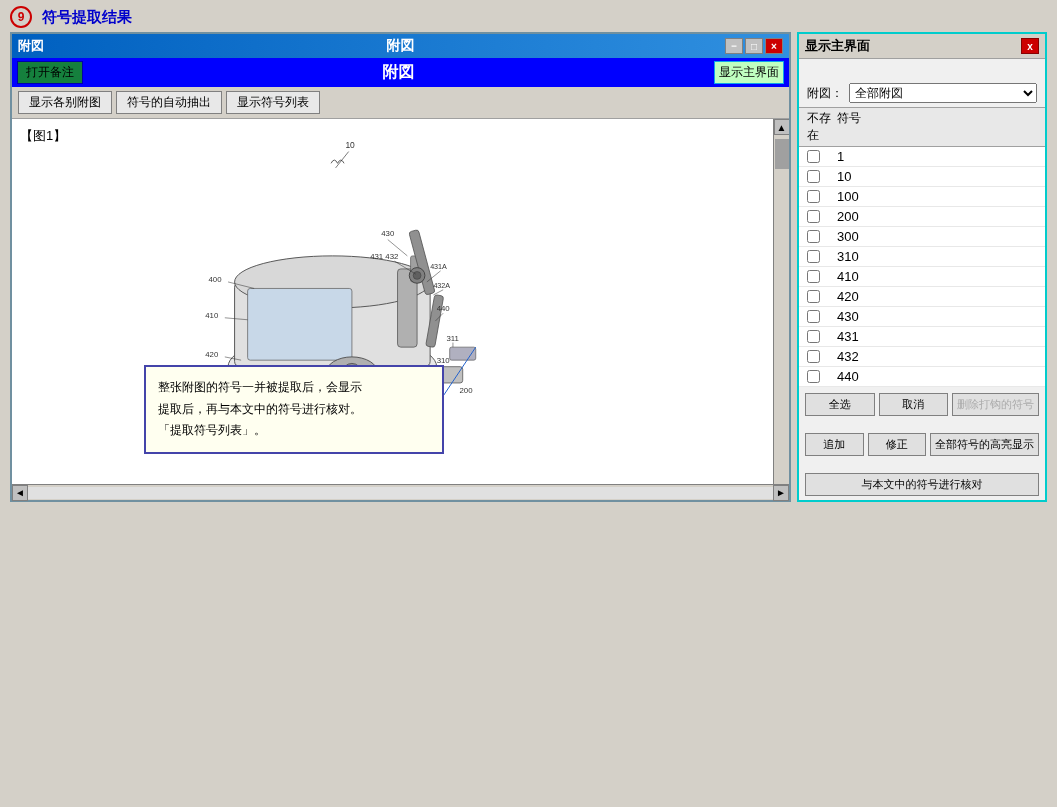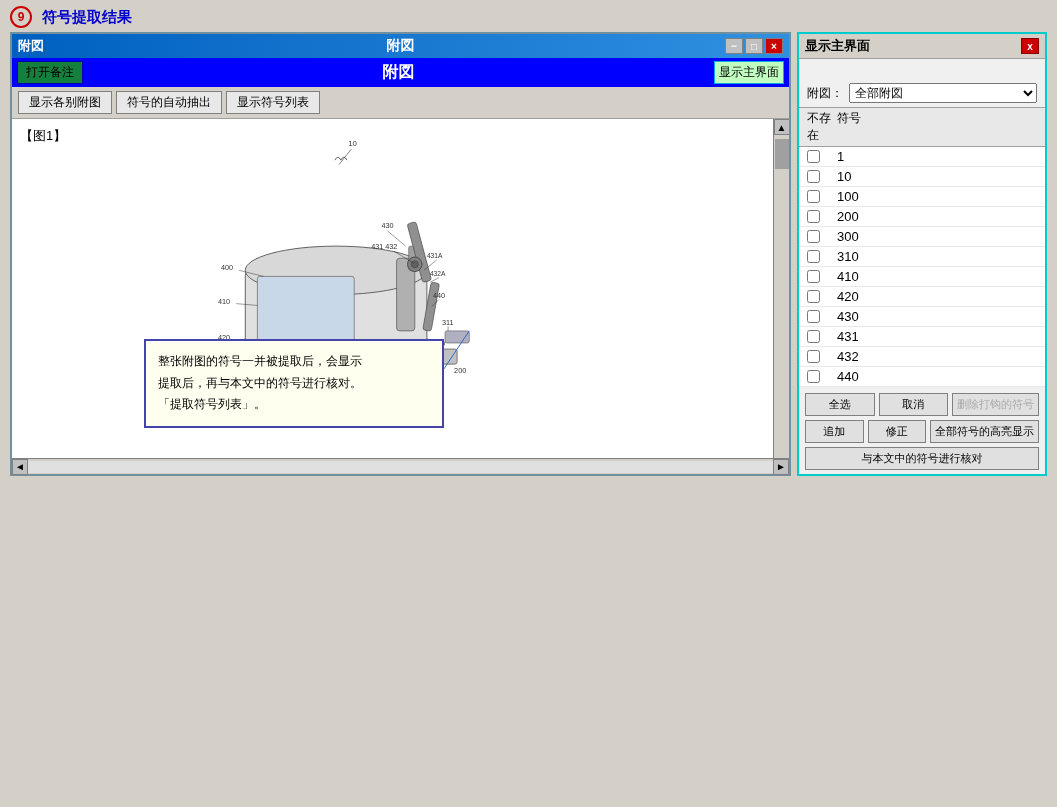--- a/index.html
+++ b/index.html
@@ -279,21 +279,21 @@
       align-items: center;
     }
     .symbol-check input { cursor: pointer; }
     .symbol-value { flex: 1; }
 
     
     .symbol-bottom {
       padding: 6px 6px 4px 6px;
       display: flex;
       flex-direction: column;
-      gap: 4px;
+      gap: 17px;
     }
     .btn-row {
       display: flex;
       gap: 4px;
     }
     .action-btn {
       flex: 1;
       padding: 3px 4px;
       font-size: 11px;
       background: #e0e0e0;

